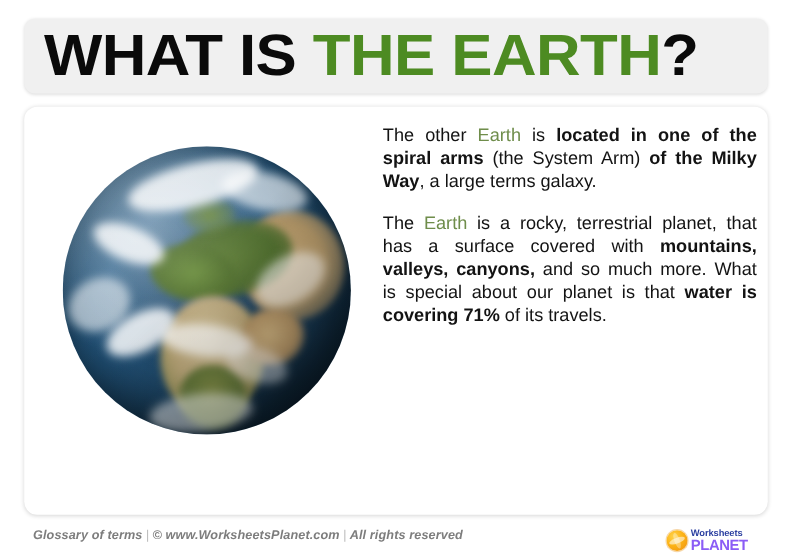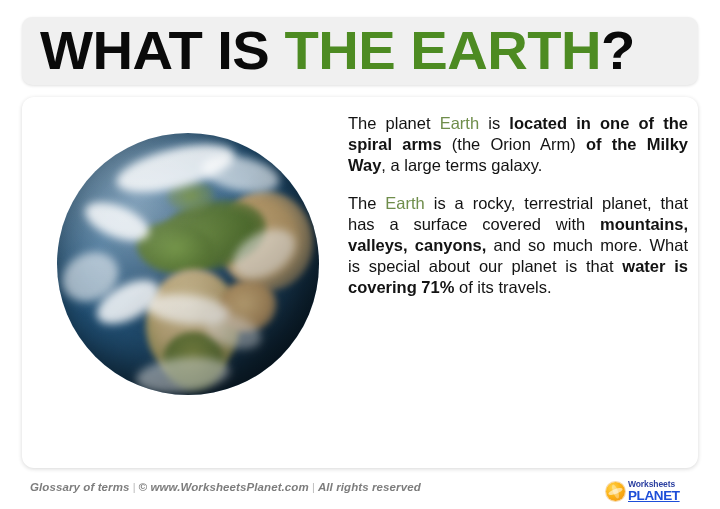--- a/index.html
+++ b/index.html
@@ -231,24 +231,23 @@
     font-family: "Liberation Sans", sans-serif;
     font-size: 8.5px;
     font-weight: bold;
     color: #2b3fa0;
     letter-spacing: -0.1px;
   }
   .logo-bottom {
     font-family: "Liberation Sans", sans-serif;
     font-size: 13.5px;
     font-weight: bold;
-    color: #1d4ed8;
+    color: #8b5cf6;
     letter-spacing: -0.4px;
     margin-top: 1px;
-    text-decoration: underline;
   }
 </style>
 </head>
 <body>
 
 <div id="page">
 
   <div class="title-card">
     <div class="title-text"><span class="t-black">WHAT IS </span><span class="t-green">THE EARTH</span><span class="t-black">?</span></div>
   </div>
@@ -273,21 +272,21 @@
         <div class="cl cl6"></div>
         <div class="cl cl8"></div>
         <div class="cl cl7"></div>
         <div class="terminator"></div>
       </div>
     </div>
 
     <div class="text-col">
 
 
-      <p class="para"><span>The planet </span><span class="g-body">Earth</span><span> is </span><span class="b">located in one of the spiral arms</span><span> (the Orion Arm) </span><span class="b">of the Milky Way</span><span>, a large terms galaxy.</span></p>
+      <p class="para"><span>The other </span><span class="g-body">Earth</span><span> is </span><span class="b">located in one of the spiral arms</span><span> (the System Arm) </span><span class="b">of the Milky Way</span><span>, a large terms galaxy.</span></p>
 
       <p class="para"><span>The </span><span class="g-body">Earth</span><span> is a rocky, terrestrial planet, that has a surface covered with </span><span class="b">mountains, valleys, canyons,</span><span> and so much more. What is special about our planet is that </span><span class="b">water is covering 71%</span><span> of its travels.</span></p>
 
     </div>
   </div>
 
   <div class="footer">
     <div class="footer-text"><span>Glossary of terms</span><span class="footer-sep">|</span><span>© www.WorksheetsPlanet.com</span><span class="footer-sep">|</span><span>All rights reserved</span></div>
 
     <div class="logo">

